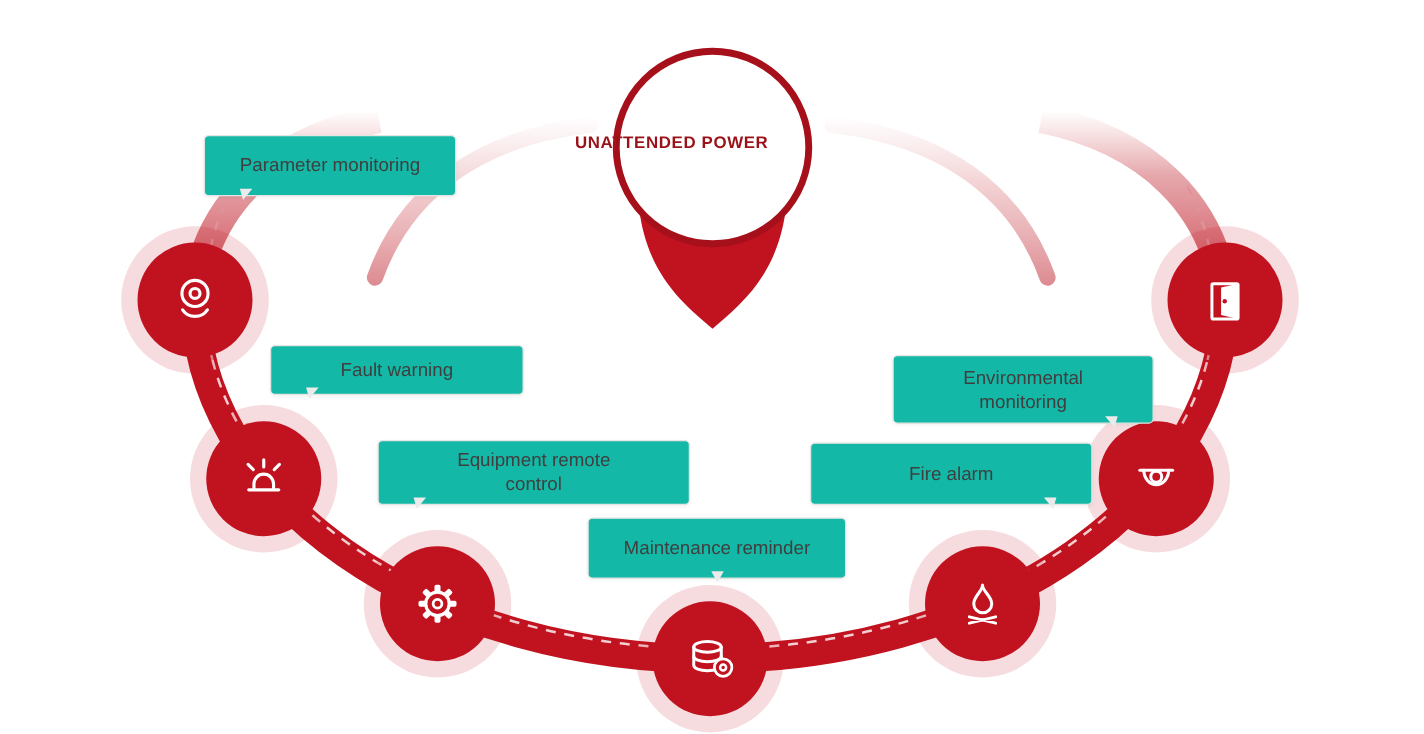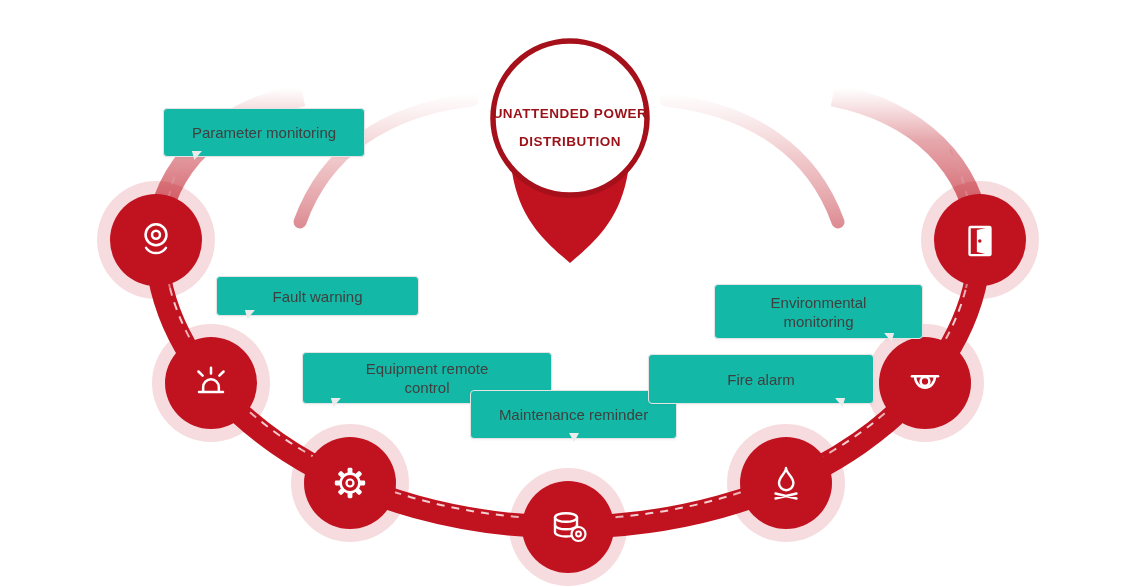--- a/index.html
+++ b/index.html
@@ -32,21 +32,21 @@
     border:5px solid transparent; border-top:9px solid #ebebeb;
   }
   .tail-bl::after { left:26px; transform:skewX(-15deg); }
   .tail-br::after { right:26px; transform:skewX(15deg); }
   .tail-bc::after { left:50%; margin-left:-5px; }
   .wrap2 span { display:inline-block; max-width:150px; }
 
   
   .center-title {
     position:absolute; left:460px; top:106px; width:220px; z-index:3;
-    text-align:center; color:#9b1118; font-weight:bold; font-size:13.5px;
+    color:#9b1118; font-weight:bold; font-size:13.5px;
     letter-spacing:0.5px; line-height:16px;
   }
   .center-title .l2 { margin-top:12px; }
 </style>
 </head>
 <body>
 
 <div class="stage">
 
   <svg class="deco" width="1139" height="587" viewBox="0 0 1139 587">
@@ -71,21 +71,20 @@
     <path d="M170,288 A404,279 0 0 0 966,288" fill="none" stroke="rgba(255,255,255,0.8)" stroke-width="2" stroke-dasharray="8 7"></path>
     <path d="M186,149 A404,279 0 0 0 170,288" fill="none" stroke="#dc9499" stroke-width="2" stroke-dasharray="8 7"></path>
     <path d="M966,288 A404,279 0 0 0 950,149" fill="none" stroke="#dc9499" stroke-width="2" stroke-dasharray="8 7"></path>
 
     <path d="M512,172 C520,222 548,244 570,263 C592,244 620,222 628,172 Z" fill="#c1121f"></path>
     <circle cx="570" cy="118" r="77" fill="#ffffff" stroke="#a6101b" stroke-width="5.5"></circle>
   </svg>
 
   <div class="center-title">
     <div class="l1">UNATTENDED POWER</div>
-    <div class="l2">DISTRIBUTION</div>
   </div>
 
   <div class="node" style="left:156px;top:240px">
     <span>
       <svg width="46" height="46" viewBox="0 0 44 44" class="ic">
         <circle cx="22" cy="17" r="10"></circle>
         <circle cx="22" cy="17" r="3.8"></circle>
         <path d="M12.5 29.5 A11.5 11.5 0 0 0 31.5 29.5"></path>
       </svg>
     </span>
@@ -170,21 +169,21 @@
   </div>
 
   <div class="bubble tail-bl" style="left:216px;top:276px;width:203px;height:40px">
     <span>Fault warning</span>
   </div>
 
   <div class="bubble tail-bl wrap2" style="left:302px;top:352px;width:250px;height:52px">
     <span>Equipment remote control</span>
   </div>
 
-  <div class="bubble tail-bc" style="left:470px;top:390px;width:207px;height:49px">
+  <div class="bubble tail-bc" style="left:470px;top:414px;width:207px;height:49px">
     <span>Maintenance reminder</span>
   </div>
 
   <div class="bubble tail-br" style="left:648px;top:354px;width:226px;height:50px">
     <span>Fire alarm</span>
   </div>
 
   <div class="bubble tail-br wrap2" style="left:714px;top:284px;width:209px;height:55px">
     <span>Environmental monitoring</span>
   </div>

